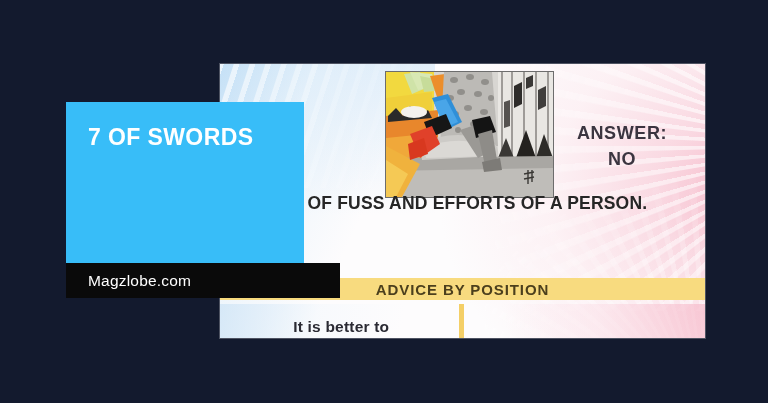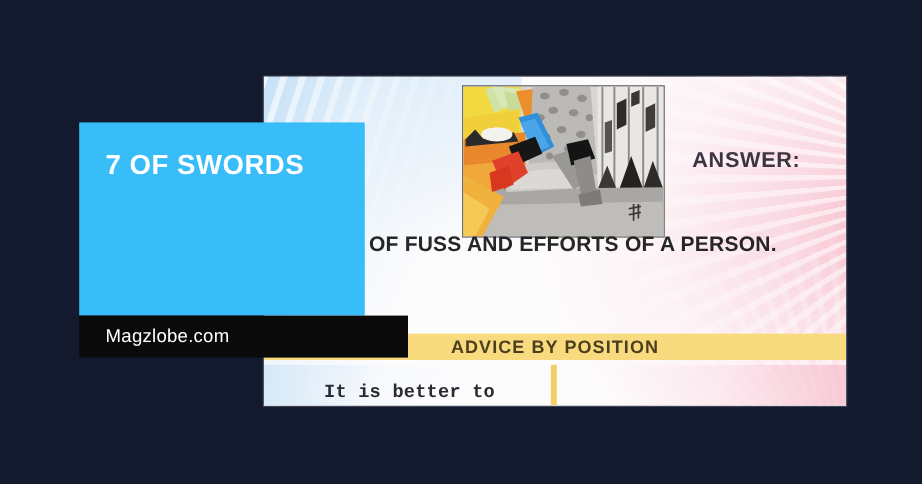--- a/index.html
+++ b/index.html
@@ -186,21 +186,20 @@
     position: absolute;
     left: 0;
     right: 0;
     top: 14px;
     text-align: center;
     font-size: 15.5px;
     font-weight: 700;
     color: #2a2a33;
     letter-spacing: 0.2px;
     white-space: nowrap;
-    font-family: Liberation Mono, monospace;
   }
   .advice-divider {
     position: absolute;
     left: 239px;
     top: 240px;
     width: 5px;
     bottom: 0;
     background: #f4cf67;
   }
   .advice-col-left-bg {
@@ -355,20 +354,21 @@
             <line x1="138" y1="102" x2="148" y2="100"></line>
             <line x1="138" y1="107" x2="148" y2="105"></line>
             <line x1="146" y1="98" x2="146" y2="110"></line>
           </g>
         </svg>
       </div>
     </div>
 
     <div class="answer-block">
       <div>ANSWER:</div>
+      <div>NO</div>
     </div>
 
     <div class="card-sentence">OT OF FUSS AND EFFORTS OF A PERSON.</div>
 
     <div class="advice-band">
       <span class="advice-band-label">ADVICE BY POSITION</span>
     </div>
 
     <div class="advice-cols">
       <div class="advice-col">

